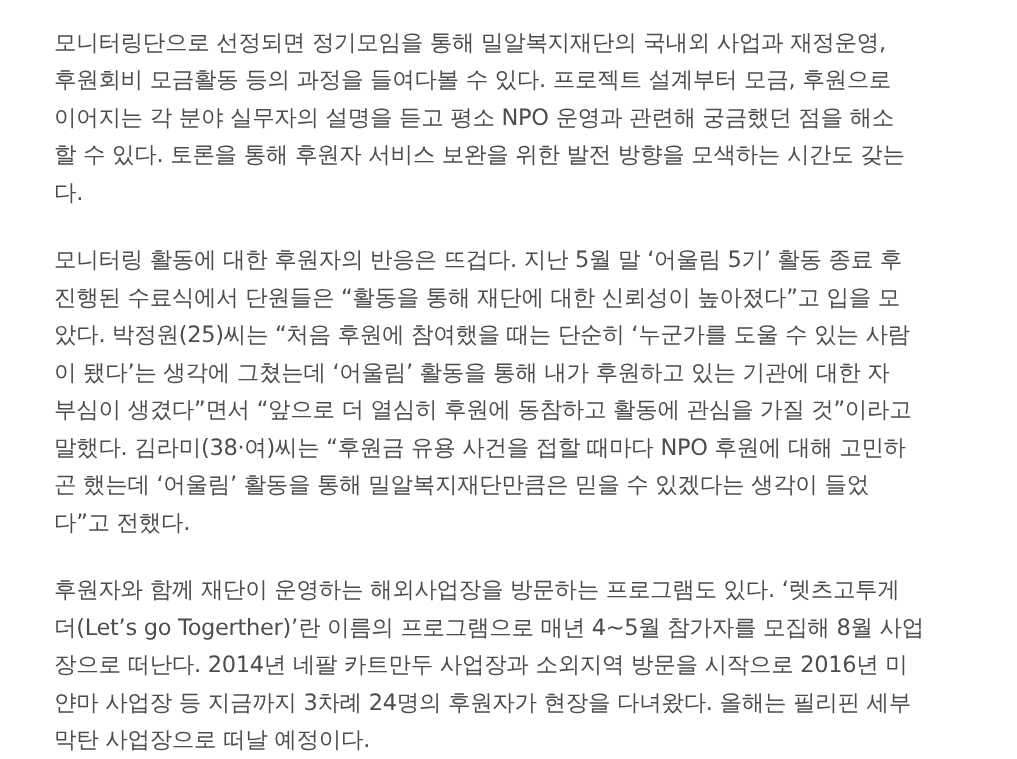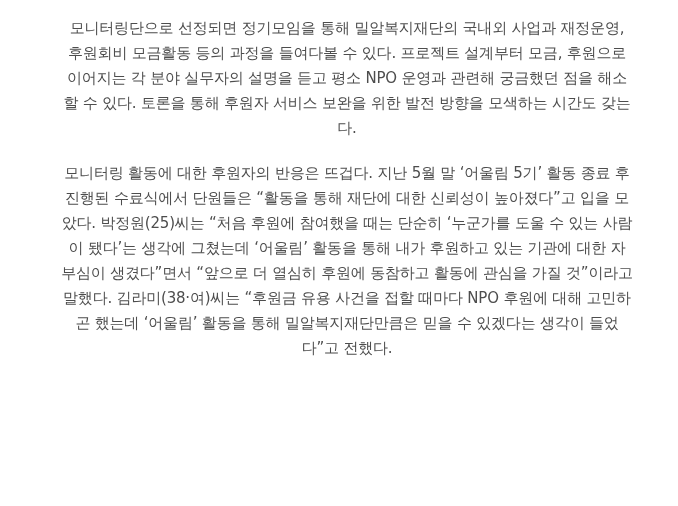--- a/index.html
+++ b/index.html
@@ -15,21 +15,20 @@
   .article {
     box-sizing: border-box;
     width: 678px;
     height: 506px;
     padding: 16px 20px 0 36px;
     font-family: "DejaVu Sans", "Liberation Sans", sans-serif;
     font-size: 15px;
     line-height: 25px;
     color: #4d4d4d;
     overflow: hidden;
-    text-align: center;
   }
   .article p {
     margin: 0 0 20px 0;
     white-space: pre; 
     letter-spacing: -0.2px;
   }
 </style>
 </head>
 <body>
 
@@ -40,13 +39,18 @@
 할 수 있다. 토론을 통해 후원자 서비스 보완을 위한 발전 방향을 모색하는 시간도 갖는
 다.</p>
   <p>모니터링 활동에 대한 후원자의 반응은 뜨겁다. 지난 5월 말 ‘어울림 5기’ 활동 종료 후
 진행된 수료식에서 단원들은 “활동을 통해 재단에 대한 신뢰성이 높아졌다”고 입을 모
 았다. 박정원(25)씨는 “처음 후원에 참여했을 때는 단순히 ‘누군가를 도울 수 있는 사람
 이 됐다’는 생각에 그쳤는데 ‘어울림’ 활동을 통해 내가 후원하고 있는 기관에 대한 자
 부심이 생겼다”면서 “앞으로 더 열심히 후원에 동참하고 활동에 관심을 가질 것”이라고
 말했다. 김라미(38·여)씨는 “후원금 유용 사건을 접할 때마다 NPO 후원에 대해 고민하
 곤 했는데 ‘어울림’ 활동을 통해 밀알복지재단만큼은 믿을 수 있겠다는 생각이 들었
 다”고 전했다.</p>
+  <p>후원자와 함께 재단이 운영하는 해외사업장을 방문하는 프로그램도 있다. ‘렛츠고투게
+더(Let’s go Togerther)’란 이름의 프로그램으로 매년 4~5월 참가자를 모집해 8월 사업
+장으로 떠난다. 2014년 네팔 카트만두 사업장과 소외지역 방문을 시작으로 2016년 미
+얀마 사업장 등 지금까지 3차례 24명의 후원자가 현장을 다녀왔다. 올해는 필리핀 세부
+막탄 사업장으로 떠날 예정이다.</p>
 </main>
 
 </body></html>

